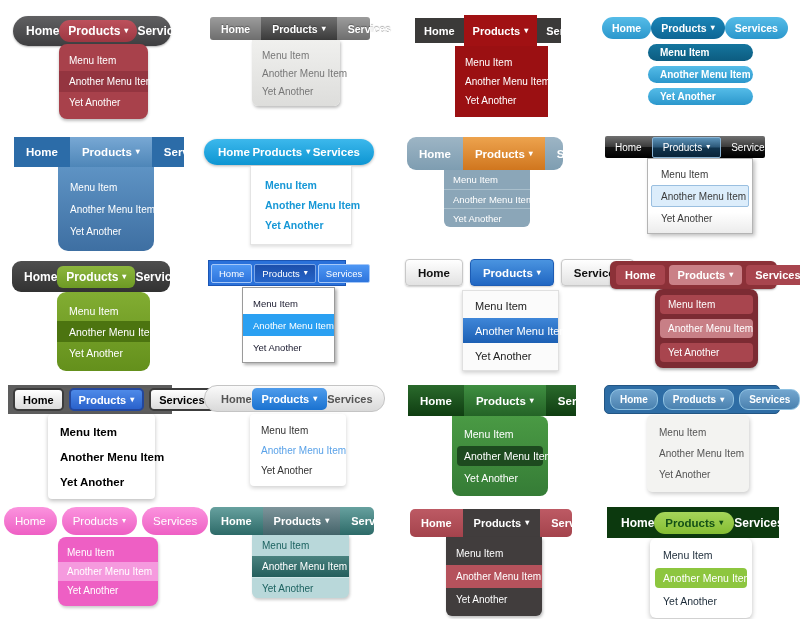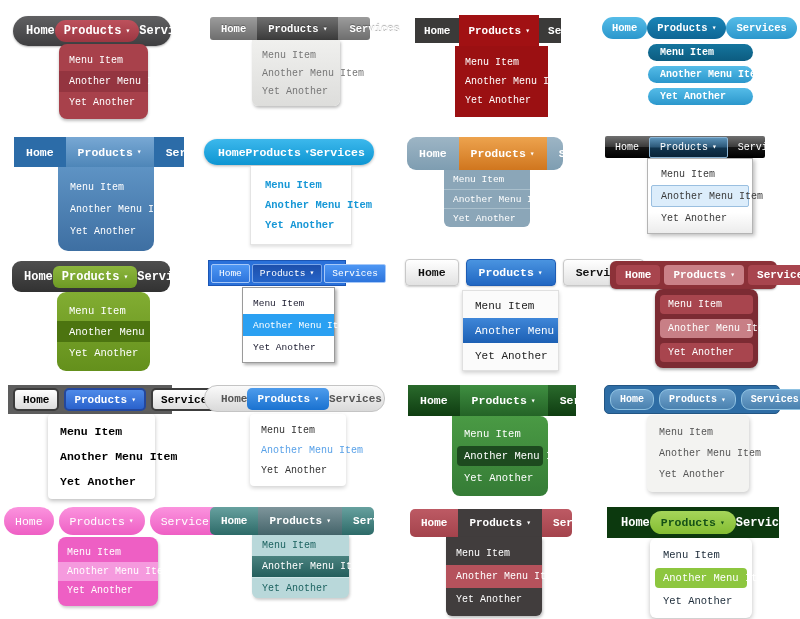--- a/index.html
+++ b/index.html
@@ -1,19 +1,19 @@
 <!DOCTYPE html>
 <html><head>
 <meta charset="utf-8">
 <style>
   html,body{margin:0;padding:0;background:#fff;}
   #canvas{width:800px;height:619px;background:#fff;overflow:hidden;position:relative;
           font-family:"Liberation Sans",sans-serif;}
   #grid{display:grid;grid-template-columns:repeat(4,200px);
-        grid-template-rows:124px 123px 124px 124px 124px;width:800px;height:619px;font-family:Liberation Mono, monospace;}
+        grid-template-rows:124px 123px 124px 124px 124px;width:800px;height:619px;}
   .cell{position:relative;}
   .bar{position:absolute;display:flex;align-items:center;box-sizing:border-box;}
   .ni{display:flex;align-items:center;justify-content:center;white-space:nowrap;
       text-decoration:none;cursor:pointer;box-sizing:border-box;color:inherit;}
   .arr{margin-left:4px;font-size:8px;line-height:1;}
   .dd{position:absolute;display:flex;flex-direction:column;box-sizing:border-box;z-index:2;}
   .it{display:flex;align-items:center;justify-content:flex-start;white-space:nowrap;
       cursor:pointer;box-sizing:border-box;color:inherit;text-decoration:none;}
 
   

